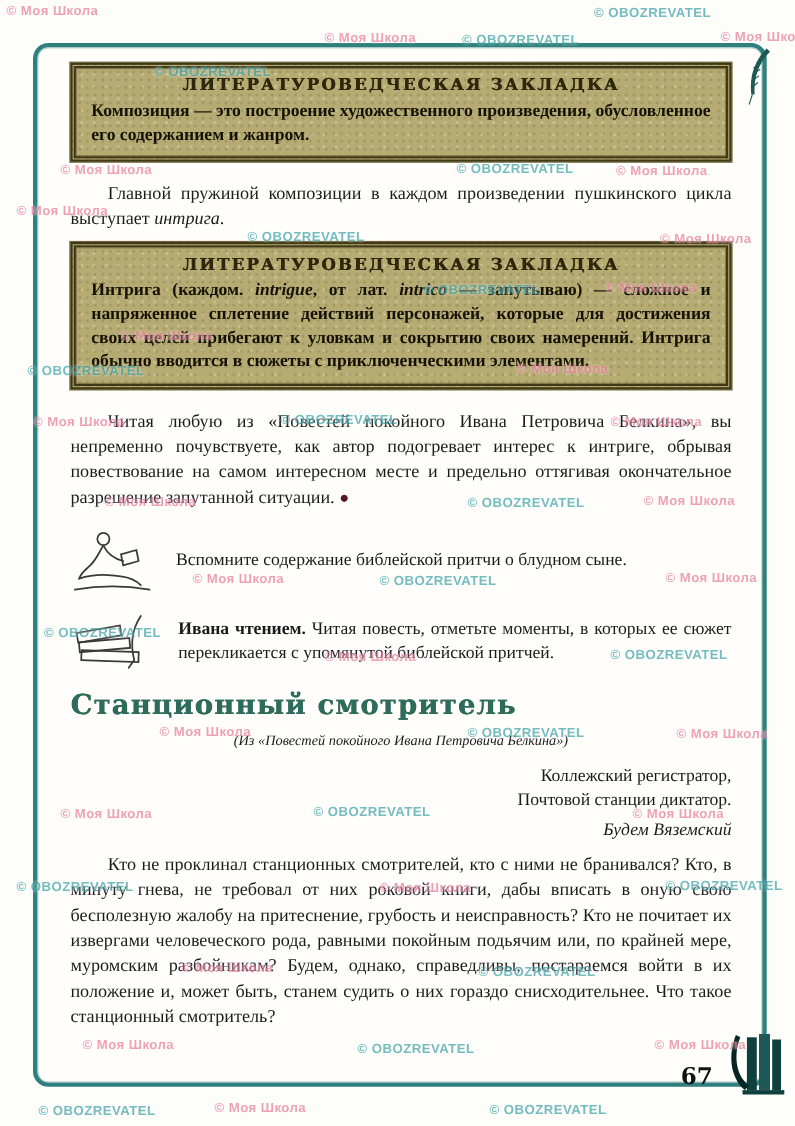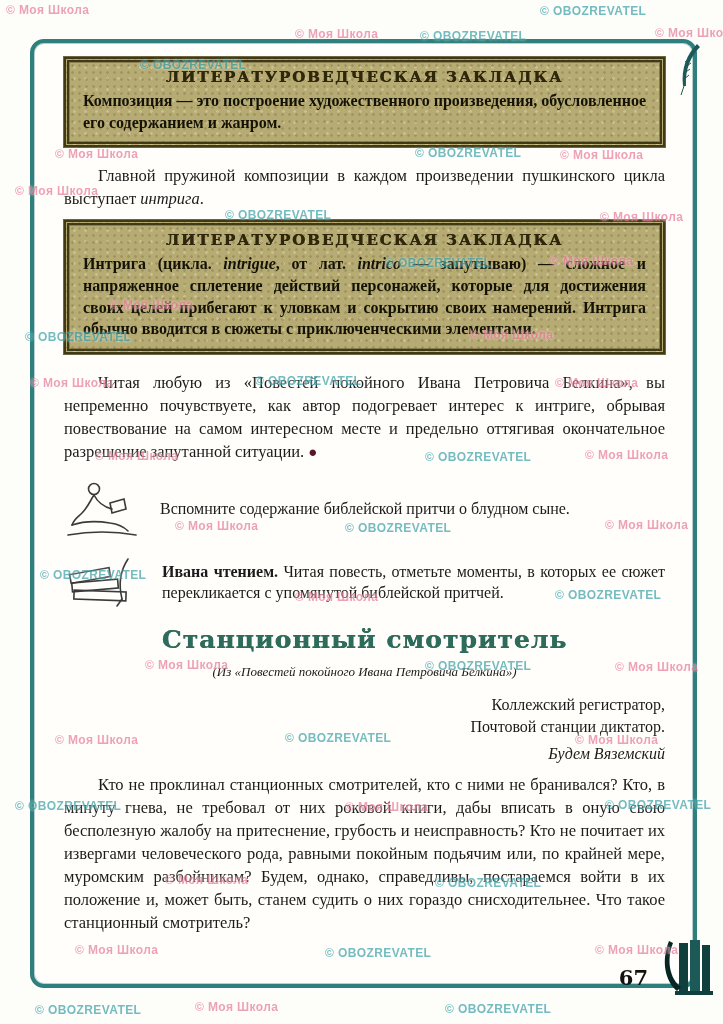--- a/index.html
+++ b/index.html
@@ -46,21 +46,21 @@
     margin-bottom:10px;
   }
   .endmark { color:#5a1525; font-size:15px; font-style:normal; }
 
   .task { display:flex; align-items:center; gap:20px; margin:16px 0 6px 0; }
   .illus { flex:0 0 auto; }
   .task-text { font-size:16px; line-height:1.35; text-align:justify; }
 
   .story-title {
     font-family:"DejaVu Serif", serif;
-    text-align:center; font-size:25px; font-weight:bold; letter-spacing:1px;
+    text-align:left; font-size:25px; font-weight:bold; letter-spacing:1px;
     color:#2e6b5b; text-shadow:.4px 0 #2e6b5b;
     margin:16px 0 10px 0;
   }
   .story-subtitle {
     text-align:center; font-style:italic; font-size:13px; margin-bottom:14px;
   }
   .epigraph { text-align:right; font-size:16px; line-height:1.35; margin-bottom:4px; }
   .epi-author { font-style:italic; margin-top:6px; margin-bottom:8px; }
   .story-par { margin-bottom:12px; }
 
@@ -91,21 +91,21 @@
 
       <section class="bm-box">
         <h2 class="bm-header">ЛИТЕРАТУРОВЕДЧЕСКАЯ ЗАКЛАДКА</h2>
         <p class="bm-body"><b>Композиция</b><span> — это построение художественного произведения, обусловленное его содержанием и жанром.</span></p>
       </section>
 
       <p class="par"><span>Главной пружиной композиции в каждом произведении пушкинского цикла выступает </span><i>интрига</i><span>.</span></p>
 
       <section class="bm-box">
         <h2 class="bm-header">ЛИТЕРАТУРОВЕДЧЕСКАЯ ЗАКЛАДКА</h2>
-        <p class="bm-body"><b>Интрига</b><span> (цикла. </span><i>intrigue</i><span>, от лат. </span><i>intrico</i><span> — запутываю) — сложное и напряженное сплетение действий персонажей, которые для достижения своих целей прибегают к уловкам и сокрытию своих намерений. Интрига обычно вводится в сюжеты с приключенческими элементами.</span></p>
+        <p class="bm-body"><b>Интрига</b><span> (каждом. </span><i>intrigue</i><span>, от лат. </span><i>intrico</i><span> — запутываю) — сложное и напряженное сплетение действий персонажей, которые для достижения своих целей прибегают к уловкам и сокрытию своих намерений. Интрига обычно вводится в сюжеты с приключенческими элементами.</span></p>
       </section>
 
       <p class="par"><span>Читая любую из «Повестей покойного Ивана Петровича Белкина», вы непременно почувствуете, как автор подогревает интерес к интриге, обрывая повествование на самом интересном месте и предельно оттягивая окончательное разрешение запутанной ситуации.</span> <span class="endmark">●</span></p>
 
       <div class="task">
         <svg class="illus" width="76" height="60" viewBox="0 0 76 60">
           <g fill="none" stroke="#3a3a3a" stroke-width="1.6" stroke-linecap="round">
             <circle cx="30" cy="10" r="5.5"></circle>
             <path d="M30 16 C26 22 24 28 18 34 C14 38 10 40 8 46"></path>
             <path d="M30 16 C34 24 40 28 48 30"></path>

